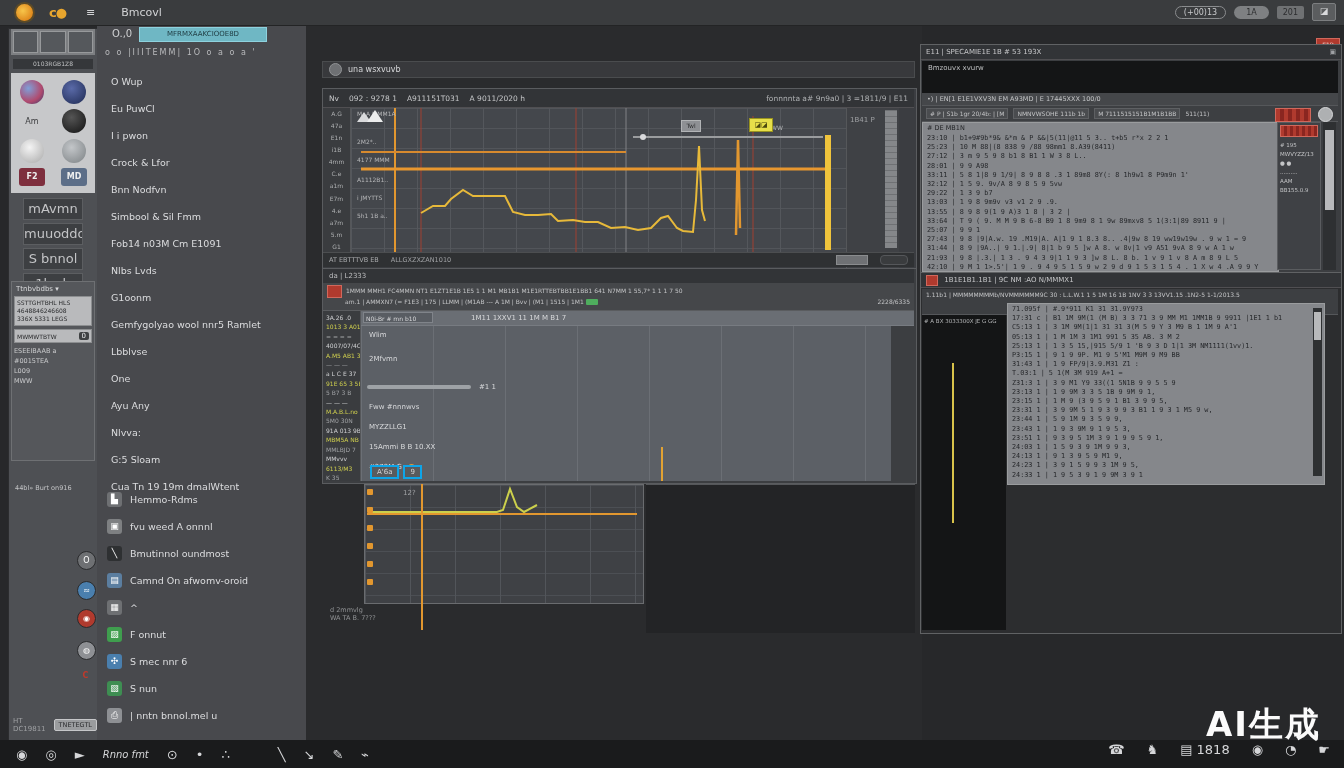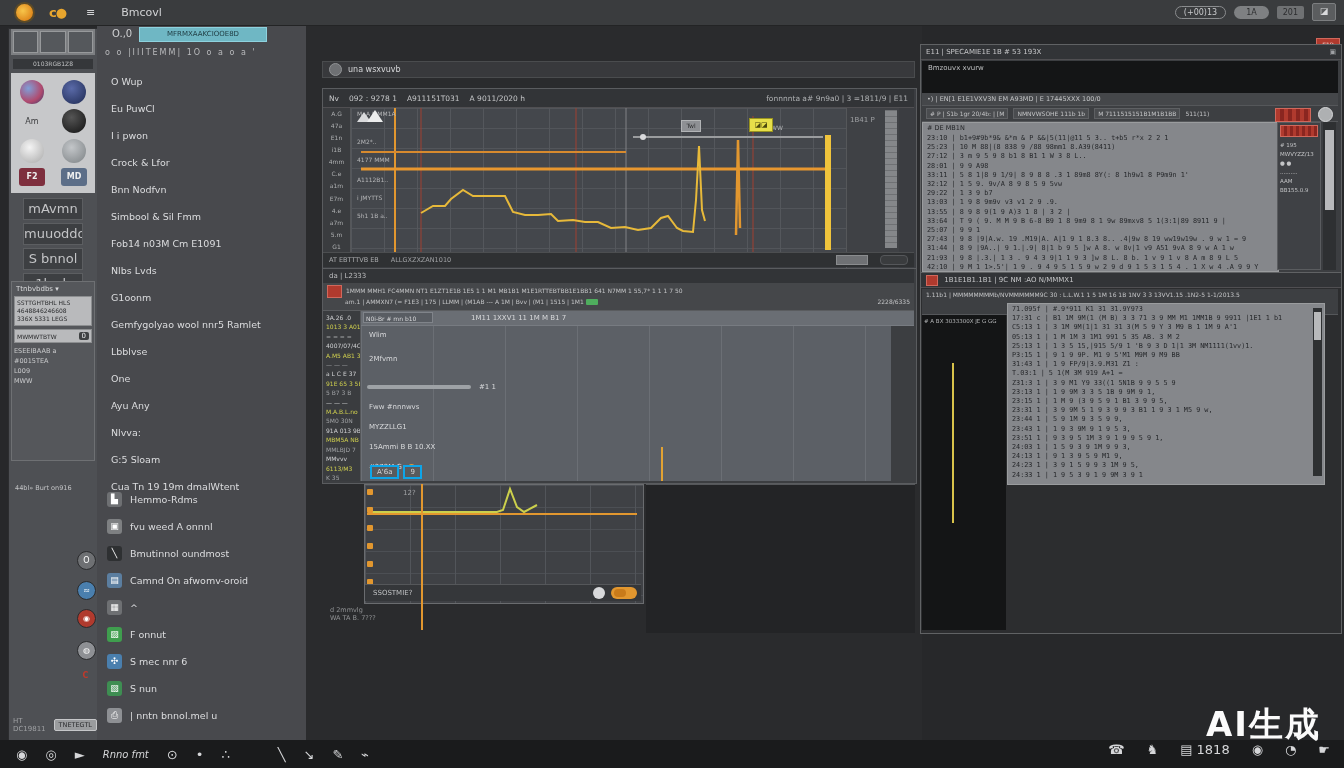--- a/index.html
+++ b/index.html
@@ -430,25 +430,20 @@
     </svg>
     <div id="auto-dots">
       <div class="adot"></div>
       <div class="adot"></div>
       <div class="adot"></div>
       <div class="adot"></div>
       <div class="adot"></div>
       <div class="adot"></div>
     </div>
     <div class="t7 dim" style="position:absolute;left:38px;top:4px;">12?</div>
-    <div id="auto-status">
-      <span>SSOSTMIE?</span>
-      <div id="auto-knob"></div>
-      <div id="auto-toggle"></div>
-    </div>
   </div>
   <div id="auto-vline" class="abs"></div>
   <div id="auto-foot" class="abs">
     <div>d 2mmvlg</div>
     <div>WA TA B. 7???</div>
   </div>
   <div id="dark-east" class="abs"></div>
 
   <div id="rt-redtag" class="abs">E1B</div>
   <div id="rt-panel" class="abs">

